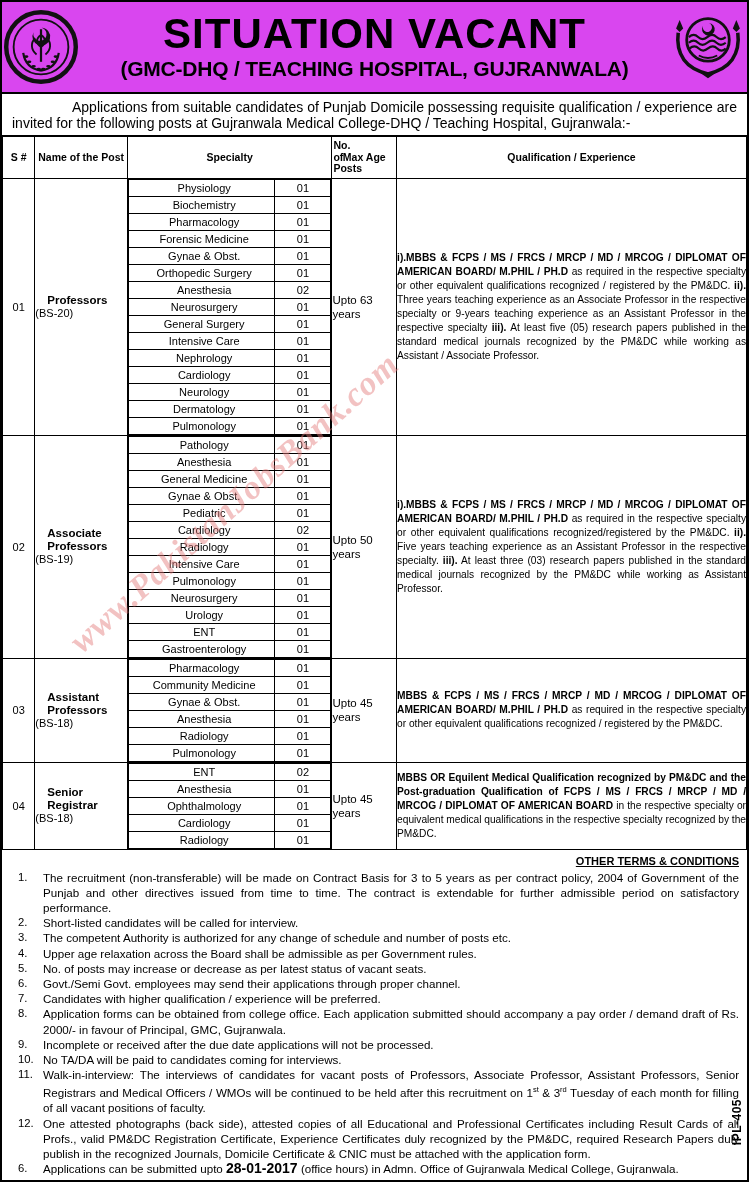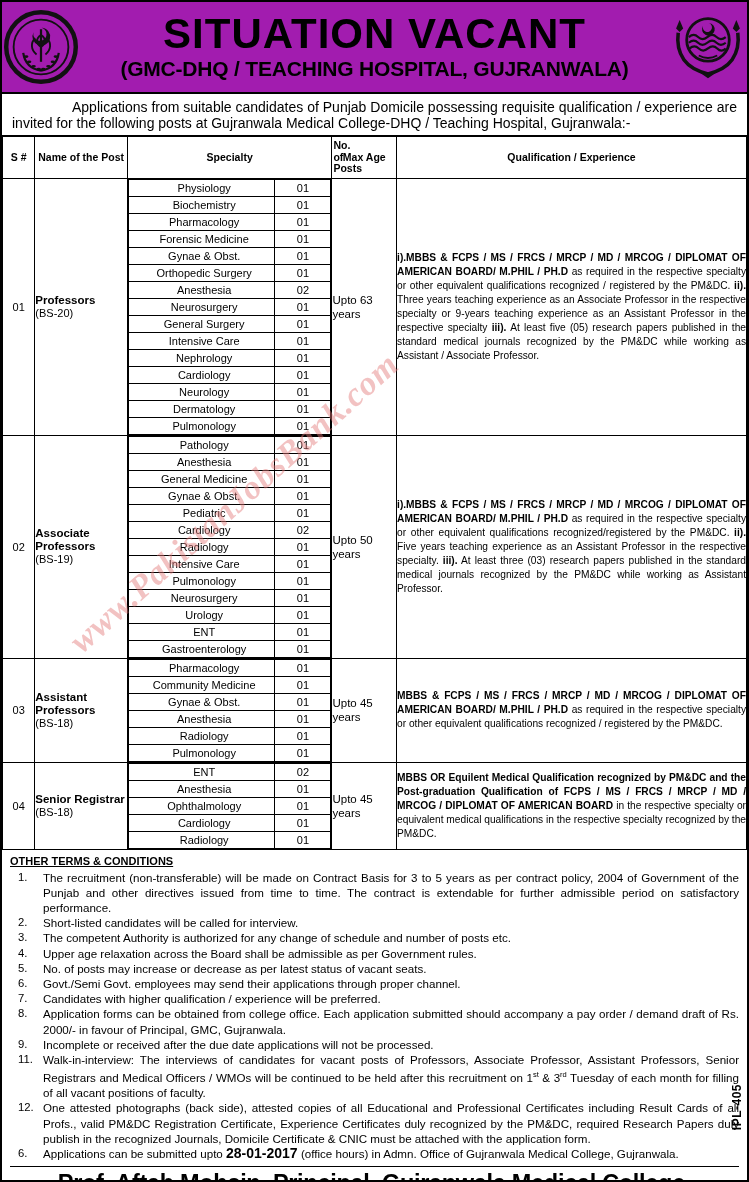--- a/index.html
+++ b/index.html
@@ -27,21 +27,21 @@
     position:absolute;left:0;top:210px;
     transform:rotate(-42deg);transform-origin:0 0;
     font-family:"Liberation Serif",serif;
     font-size:34px;font-style:italic;font-weight:700;
     color:rgba(226,120,120,0.45);
     white-space:nowrap;letter-spacing:1px;
   }
   
   #hdr{
     position:relative;
-    background:#a21caf;
+    background:#d946ef;
     border-bottom:2px solid #000;
     height:90px;
     display:flex;align-items:center;justify-content:center;
   }
   #hdr .logo{flex:0 0 auto;width:78px;height:78px;display:flex;align-items:center;justify-content:center;}
   #hdr .titles{flex:1 1 auto;text-align:center;}
   #t1{
     font-family:"Liberation Sans",sans-serif;
     font-weight:700;font-size:42px;line-height:44px;
     letter-spacing:1px;
@@ -71,36 +71,36 @@
     padding:0;
     vertical-align:middle;
   }
   table.jobs thead th{
     font-weight:700;font-size:10.5px;
     text-align:center;padding:3px 1px;
     line-height:11.5px;
   }
   td.snum{text-align:center;font-size:11px;}
   td.post{padding:0 6px;}
-  td.post .pname{font-weight:700;font-size:11.5px;line-height:13px;}
+  td.post .pname{font-weight:700;font-size:11.5px;line-height:13px;margin-left:12px;}
   td.post .pbs{font-size:11px;line-height:13px;}
   td.spec{padding:0;}
   td.age{font-size:11.5px;line-height:14px;}
   td.qual{padding:4px 5px;font-size:10.2px;line-height:14px;text-align:justify;vertical-align:middle;}
   td.qual b{font-weight:700;}
   
   table.sp{border-collapse:collapse;width:100%;table-layout:fixed;}
   table.sp td{border:1px solid #000;height:16px;font-size:11px;line-height:14px;}
   table.sp td.n{padding-left:5px;text-align:center;}
   table.sp td.c{text-align:center;width:55px;}
   
   #terms{padding:3px 8px 0 8px;position:relative;}
   #terms h4{
     margin:2px 0 3px 0;font-size:11px;font-weight:700;
-    text-decoration:underline;letter-spacing:0px;
+    text-decoration:underline;letter-spacing:0px;text-align:right;
   }
   ol.terms{margin:0;padding:0;list-style:none;}
   ol.terms li{
     position:relative;
     padding-left:33px;
     font-size:11.6px;line-height:15.2px;
     text-align:justify;
     margin-bottom:0px;
   }
   ol.terms li .num{
@@ -431,20 +431,21 @@
     <ol class="terms" id="terms-list">
         <li><span class="num">1.</span><span>The recruitment (non-transferable) will be made on <b>Contract Basis</b> for 3 to 5 years as per contract policy, 2004 of Government of the Punjab and other directives issued from time to time. The contract is extendable for further admissible period on satisfactory performance.</span></li>
         <li><span class="num">2.</span><span>Short-listed candidates will be called for interview.</span></li>
         <li><span class="num">3.</span><span>The competent Authority is authorized for any change of schedule and number of posts etc.</span></li>
         <li><span class="num">4.</span><span>Upper age relaxation across the Board shall be admissible as per Government rules.</span></li>
         <li><span class="num">5.</span><span>No. of posts may increase or decrease as per latest status of vacant seats.</span></li>
         <li><span class="num">6.</span><span>Govt./Semi Govt. employees may send their applications through proper channel.</span></li>
         <li><span class="num">7.</span><span>Candidates with higher qualification / experience will be preferred.</span></li>
         <li><span class="num">8.</span><span>Application forms can be obtained from college office. Each application submitted should accompany a pay order / demand draft of <b>Rs. 2000/-</b> in favour of Principal, GMC, Gujranwala.</span></li>
         <li><span class="num">9.</span><span>Incomplete or received after the due date applications will not be processed.</span></li>
+        <li><span class="num">10.</span><span>No TA/DA will be paid to candidates coming for interviews.</span></li>
         <li><span class="num">11.</span><span><b>Walk-in-interview:</b> The interviews of candidates for vacant posts of Professors, Associate Professor, Assistant Professors, Senior Registrars and Medical Officers / WMOs will be continued to be held after this recruitment on <b>1<sup>st</sup> &amp; 3<sup>rd</sup> Tuesday of each month</b> for filling of all vacant positions of faculty.</span></li>
         <li><span class="num">12.</span><span><b>One attested photographs (back side), attested copies of all Educational and Professional Certificates including Result Cards of all Profs., valid PM&amp;DC Registration Certificate, Experience Certificates duly recognized by the PM&amp;DC, required Research Papers duly publish in the recognized Journals,  Domicile Certificate &amp; CNIC must be attached  with the application form.</b></span></li>
         <li><span class="num">6.</span><span>Applications can be submitted upto <span class="big">28-01-2017</span> (office hours) in Admn. Office of Gujranwala Medical College, Gujranwala.</span></li>
       </ol>
     <div id="ipl">IPL-405</div>
     <div id="signature">Prof. Aftab Mohsin, Principal, Gujranwala Medical College, Gujranwala.</div>
   </div>
 
 </div>
 

